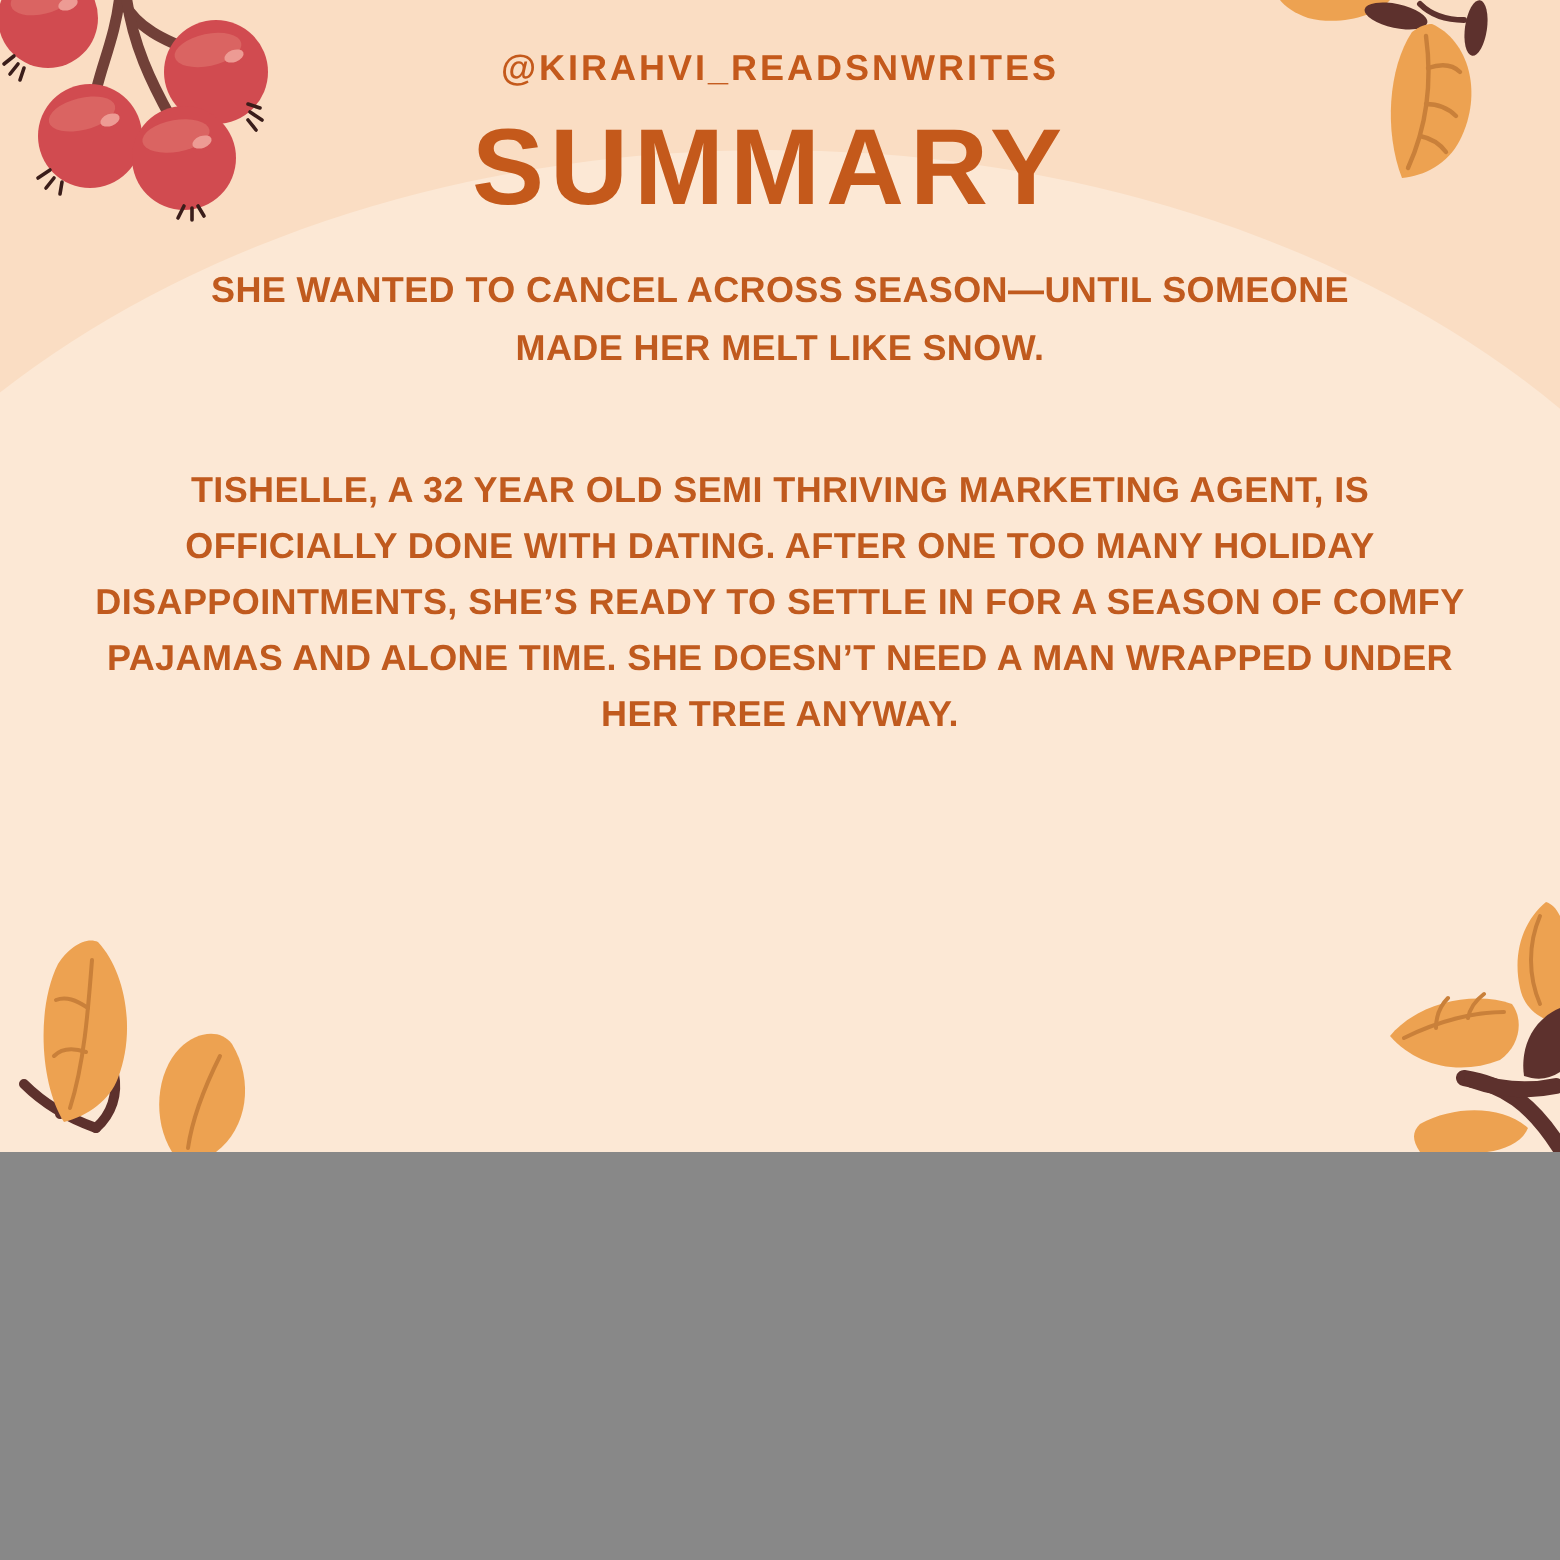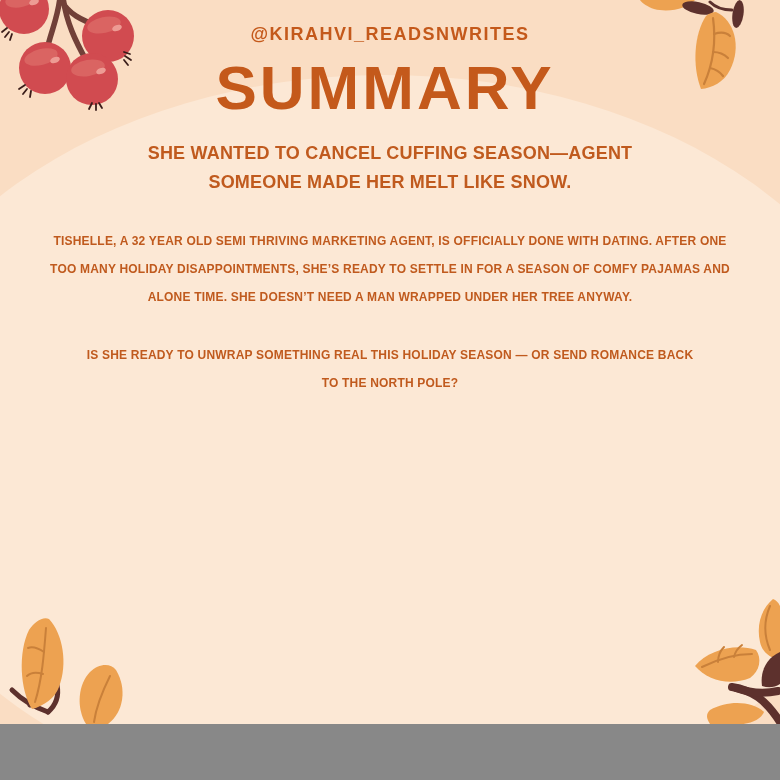--- a/index.html
+++ b/index.html
@@ -1,18 +1,18 @@
 <!DOCTYPE html>
 <html style="--background-outer: #FADDC3; --background-inner: #FCE8D5; --title-orange: #C4591B; --text-orange: #C05A1E; --berry-red: #D14B50; --berry-highlight: #DA6462; --berry-gloss: #ED9B94; --stem-brown: #714038; --whisker-dark: #3A1D1A; --leaf-orange: #EDA251; --leaf-vein: #C9803A; --twig-maroon: #5D312D;"><head>
 <meta charset="utf-8">
 <style>
   html,body{margin:0;padding:0;background:#888;}
   .canvas{
     position:relative;
-    width:780px;height:724px;
+    width:780px;height:576px;
     overflow:hidden;
     background:var(--background-outer,#FADDC3);
     font-family:"Liberation Sans", sans-serif;
   }
   .bg-blob{
     position:absolute;
     left:-135px;top:75px;
     width:1040px;height:740px;
     border-radius:50%;
     background:var(--background-inner,#FCE8D5);
@@ -32,40 +32,40 @@
     box-sizing:border-box;
   }
   .handle{
     color:var(--title-orange,#C4591B);
     font-size:18px;font-weight:bold;
     letter-spacing:1.5px;
     margin:0 0 12px 0;
   }
   .title{
     color:var(--title-orange,#C4591B);
-    font-size:62px;font-weight:bold;
+    font-size:54px;font-weight:bold;
     letter-spacing:3px;
     line-height:1;
     margin:0 10px 20px 0;
   }
   .tagline{
     color:var(--text-orange,#C05A1E);
     font-size:18px;font-weight:bold;
     line-height:29px;
     letter-spacing:0.2px;
     max-width:580px;
     margin:0 0 26px 0;
   }
   .para{
     color:var(--text-orange,#C05A1E);
-    font-size:12px;font-weight:bold;
+    font-size:18px;font-weight:bold;
     line-height:28px;
     letter-spacing:0.2px;
     max-width:690px;
-    margin:4px 0 26px 0;
+    margin:16px 0 26px 0;
   }
   .para.last{max-width:610px;}
 </style>
 </head>
 <body>
 
 <div class="canvas">
 
   <div class="bg-blob"></div>
 
@@ -144,18 +144,17 @@
       <path d="M62,123 C80,114 98,110 112,110"></path>
       <path d="M78,118 C78,112 80,107 84,103"></path>
       <path d="M94,113 C95,108 98,104 102,101"></path>
     </g>
     <path d="M70,166 C88,156 112,157 124,168 C120,178 104,182 88,180 L70,180 C66,174 66,170 70,166 Z" fill="#EDA251"></path>
   </svg>
 
   <div class="content">
     <div class="handle">@KIRAHVI_READSNWRITES</div>
     <h1 class="title">SUMMARY</h1>
-    <p class="tagline">SHE WANTED TO CANCEL CUFFING SEASON—AGENT SOMEONE MADE HER MELT LIKE SNOW.</p>
+    <p class="tagline">SHE WANTED TO CANCEL ACROSS SEASON—UNTIL SOMEONE MADE HER MELT LIKE SNOW.</p>
     <p class="para">TISHELLE, A 32 YEAR OLD SEMI THRIVING MARKETING AGENT, IS OFFICIALLY DONE WITH DATING. AFTER ONE TOO MANY HOLIDAY DISAPPOINTMENTS, SHE’S READY TO SETTLE IN FOR A SEASON OF COMFY PAJAMAS AND ALONE TIME. SHE DOESN’T NEED A MAN WRAPPED UNDER HER TREE ANYWAY.</p>
-    <p class="para last">IS SHE READY TO UNWRAP SOMETHING REAL THIS HOLIDAY SEASON — OR SEND ROMANCE BACK TO THE NORTH POLE?</p>
   </div>
 
 </div>
 
 </body></html>

